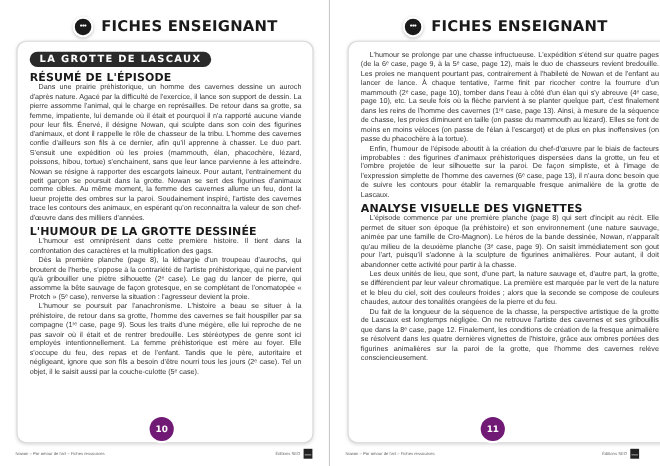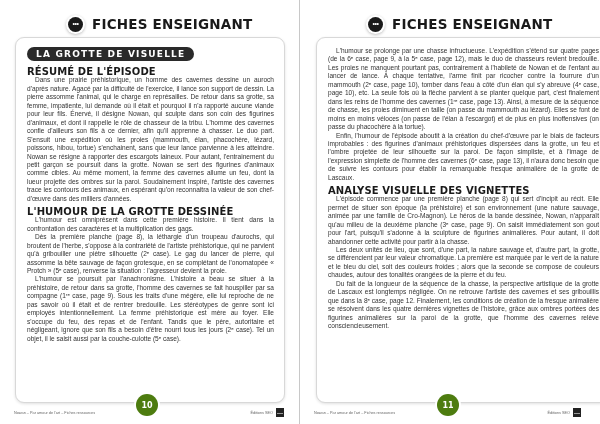--- a/index.html
+++ b/index.html
@@ -54,22 +54,22 @@
     font-size: 9px; letter-spacing: 1.2px; padding: 3px 9px 3px 9px;
     border-radius: 9px; margin-bottom: 4px; margin-top: 1px;
   }
   .sec {
     font-family: "DejaVu Sans", sans-serif; font-weight: bold; font-size: 10px;
     color: #1a1a1a; letter-spacing: 0.1px; margin: 2px 0 0 0; line-height: 9px;
   }
   .sec.space { margin-top: 4px; }
   p { margin: 0; text-indent: 8px; }
   .page-num {
-    position: absolute; top: 394px; left: 136px; width: 22px; height: 22px;
-    border-radius: 50%; background: #4d7c0f; color: #fff;
+    position: absolute; top: 379px; left: 136px; width: 22px; height: 22px;
+    border-radius: 50%; background: #701a75; color: #fff;
     font-family: "DejaVu Sans", sans-serif; font-weight: bold; font-size: 8px;
     display: flex; align-items: center; justify-content: center;
     box-shadow: 0 0 0 2px #fff;
   }
   .page.right .page-num { left: 137px; }
   .footer-left {
     position: absolute; top: 411px; left: 14px; font-size: 3.8px; color: #666;
   }
   .footer-right {
     position: absolute; top: 408px; right: 15px; display: flex; align-items: center;
@@ -91,21 +91,21 @@
   <div class="page left">
     <div class="header">
       <div class="bubble">
           <span>•••</span>
         </div>
       <div class="header-title">FICHES ENSEIGNANT</div>
     </div>
 
     <div class="panel">
       <div class="content">
-        <div class="badge">LA GROTTE DE VISUELLE</div>
+        <div class="badge">LA GROTTE DE LASCAUX</div>
         <div class="sec">RÉSUMÉ DE L'ÉPISODE</div>
         <p>Dans une prairie préhistorique, un homme des cavernes dessine un auroch d'après nature. Agacé par la difficulté de l'exercice, il lance son support de dessin. La pierre assomme l'animal, qui le charge en représailles. De retour dans sa grotte, sa femme, impatiente, lui demande où il était et pourquoi il n'a rapporté aucune viande pour leur fils. Énervé, il désigne Nowan, qui sculpte dans son coin des figurines d'animaux, et dont il rappelle le rôle de chasseur de la tribu. L'homme des cavernes confie d'ailleurs son fils à ce dernier, afin qu'il apprenne à chasser. Le duo part. S'ensuit une expédition où les proies (mammouth, élan, phacochère, lézard, poissons, hibou, tortue) s'enchainent, sans que leur lance parvienne à les atteindre. Nowan se résigne à rapporter des escargots laineux. Pour autant, l'entrainement du petit garçon se poursuit dans la grotte. Nowan se sert des figurines d'animaux comme cibles. Au même moment, la femme des cavernes allume un feu, dont la lueur projette des ombres sur la paroi. Soudainement inspiré, l'artiste des cavernes trace les contours des animaux, en espérant qu'on reconnaitra la valeur de son chef-d'œuvre dans des milliers d'années.</p>
         <div class="sec space">L'HUMOUR DE LA GROTTE DESSINÉE</div>
         <p>L'humour est omniprésent dans cette première histoire. Il tient dans la confrontation des caractères et la multiplication des gags.</p>
         <p>Dès la première planche (page 8), la léthargie d'un troupeau d'aurochs, qui broutent de l'herbe, s'oppose à la contrariété de l'artiste préhistorique, qui ne parvient qu'à gribouiller une piètre silhouette (2ᵉ case). Le gag du lancer de pierre, qui assomme la bête sauvage de façon grotesque, en se complétant de l'onomatopée « Protch » (5ᵉ case), renverse la situation : l'agresseur devient la proie.</p>
         <p>L'humour se poursuit par l'anachronisme. L'histoire a beau se situer à la préhistoire, de retour dans sa grotte, l'homme des cavernes se fait houspiller par sa compagne (1ʳᵉ case, page 9). Sous les traits d'une mégère, elle lui reproche de ne pas savoir où il était et de rentrer bredouille. Les stéréotypes de genre sont ici employés intentionnellement. La femme préhistorique est mère au foyer. Elle s'occupe du feu, des repas et de l'enfant. Tandis que le père, autoritaire et négligeant, ignore que son fils a besoin d'être nourri tous les jours (2ᵉ case). Tel un objet, il le saisit aussi par la couche-culotte (5ᵉ case).</p>
       </div>
     </div>
 
     <div class="page-num">10</div>

